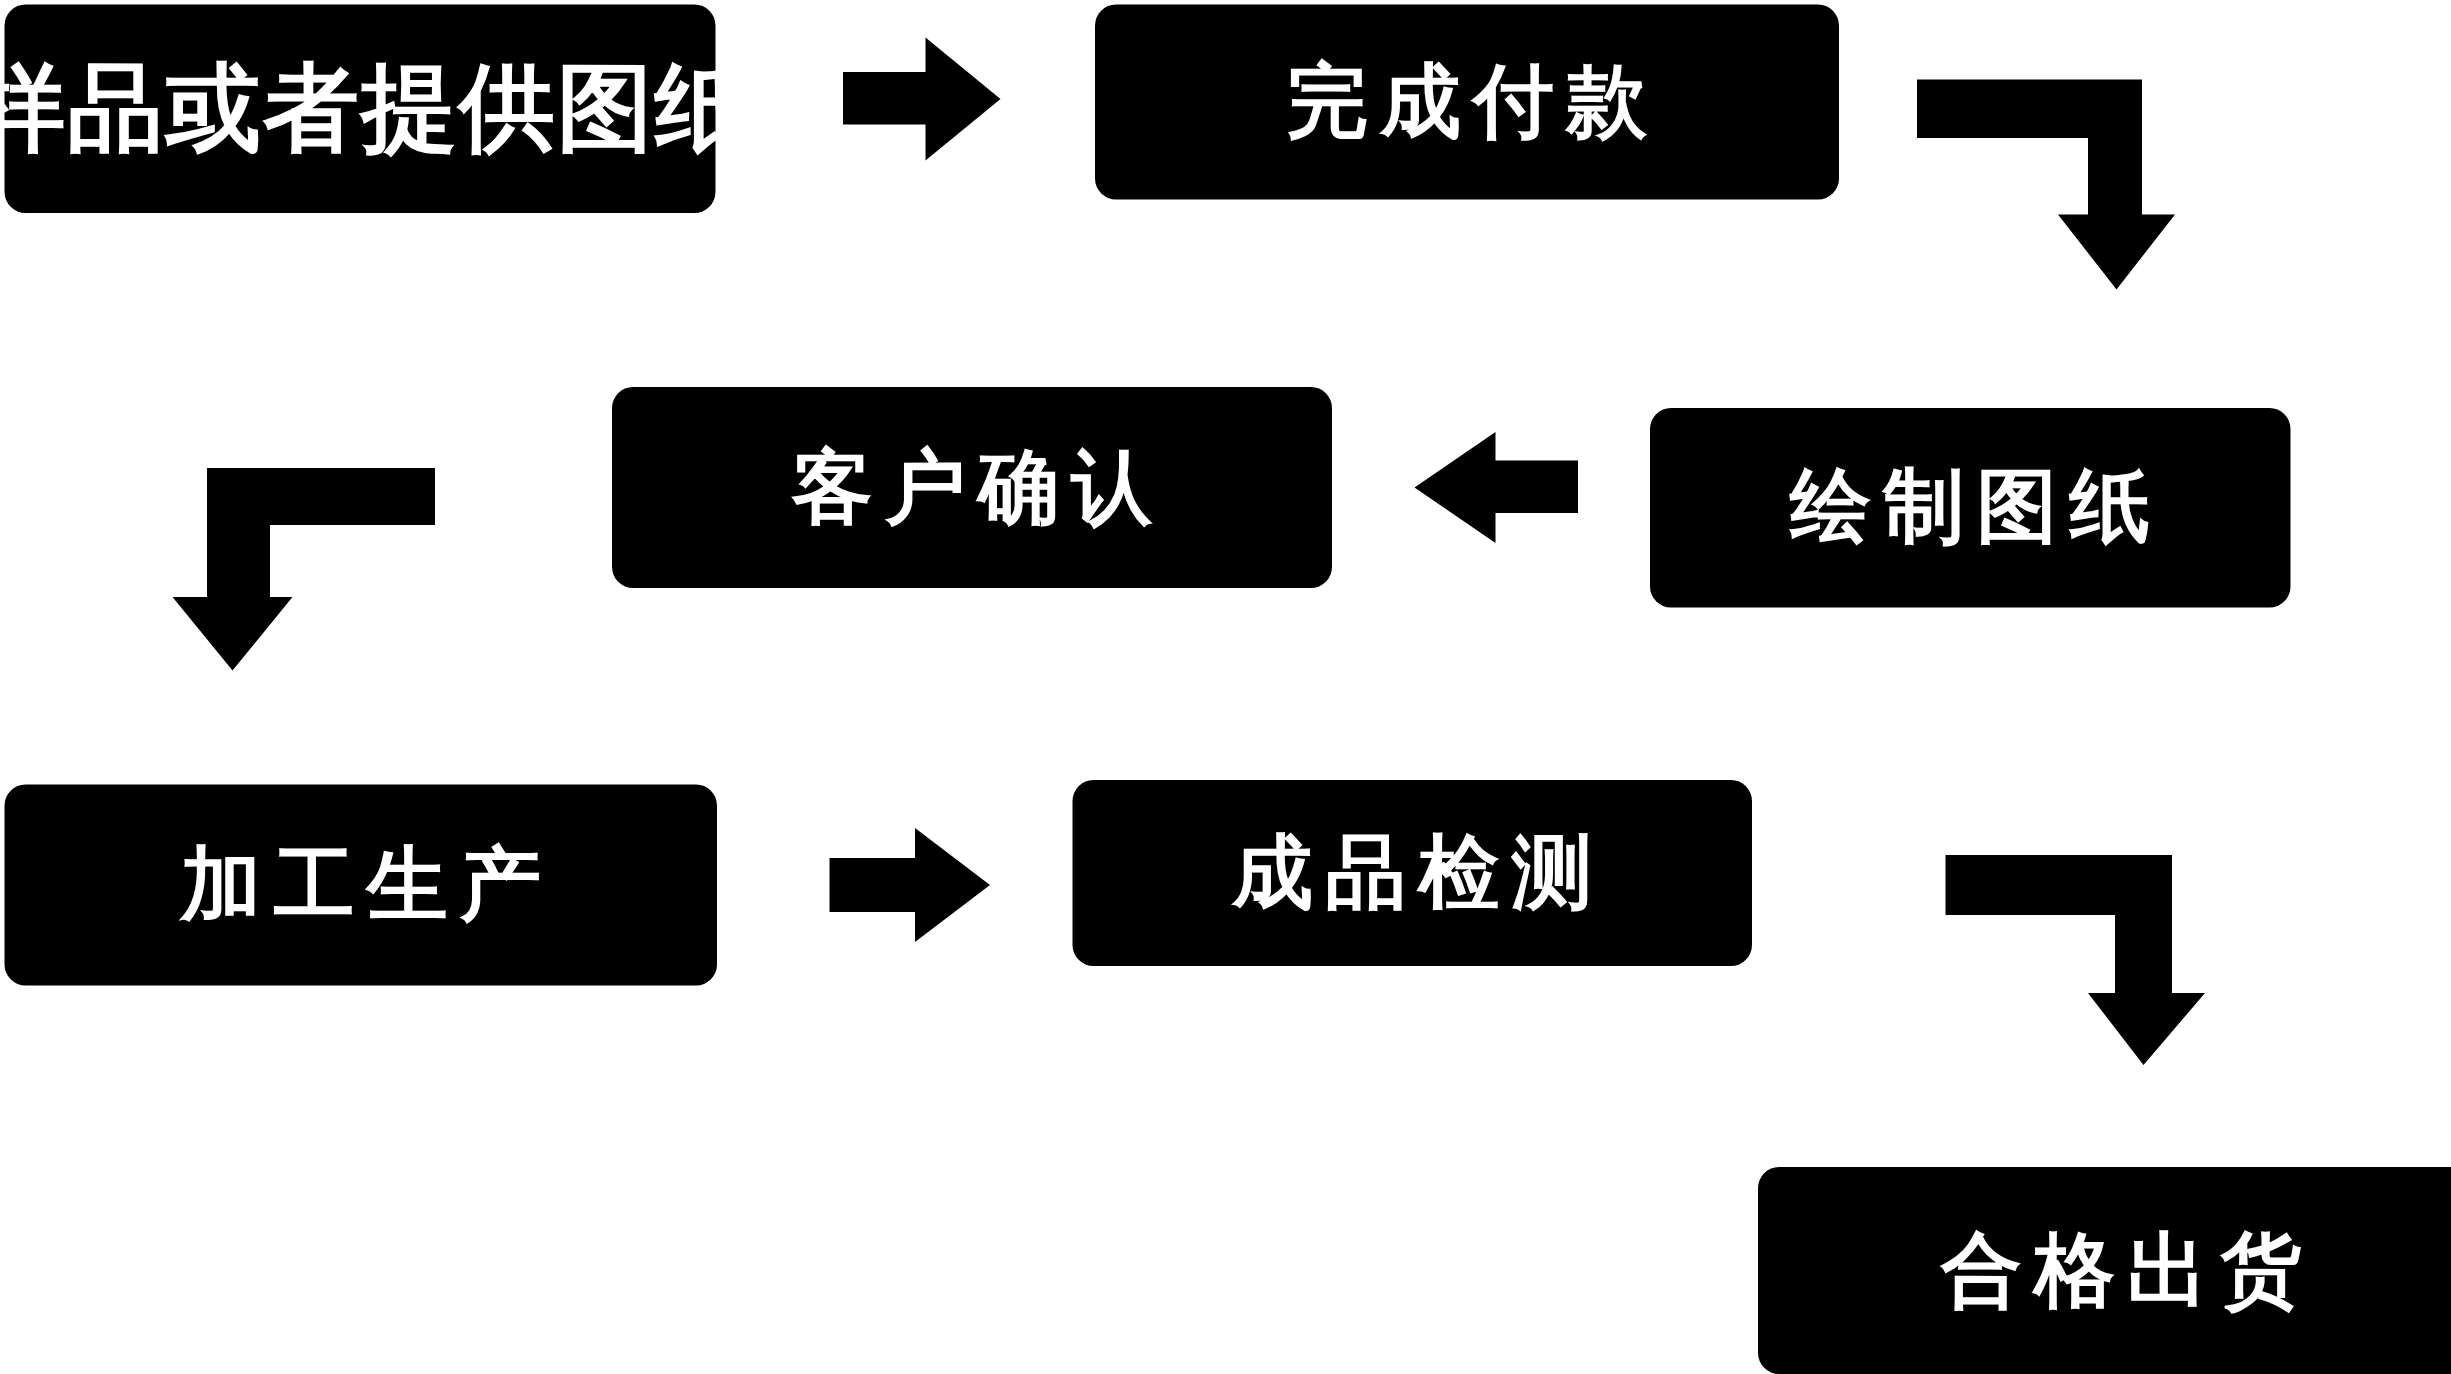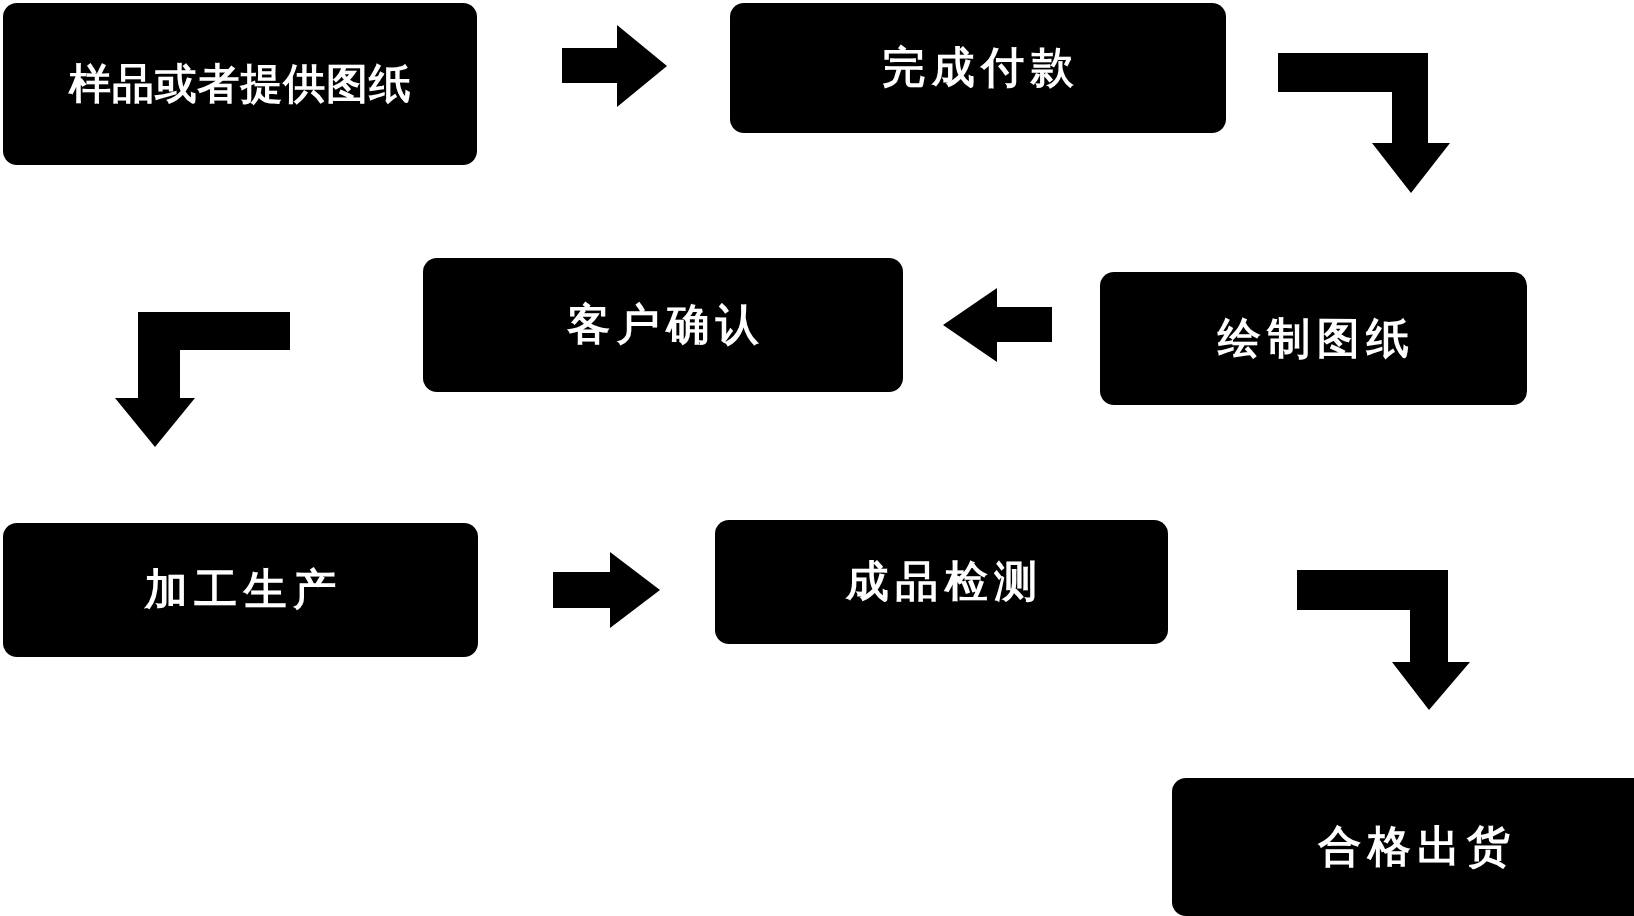--- a/index.html
+++ b/index.html
@@ -18,30 +18,30 @@
   }
   .node{
     position:absolute;
     background:var(--node-bg);
     color:var(--node-text);
     border-radius:14px;
     display:flex;
     align-items:center;
     justify-content:center;
     font-weight:bold;
-    font-size:43px;
+    font-size:54px;
     letter-spacing:0.15em;
     text-indent:0.15em;
     white-space:nowrap;
     box-sizing:border-box;
   }
-  .n1{left:3px;  top:3px;   width:474px; height:162px; font-size:42px; letter-spacing:0.02em; text-indent:0.02em;}
+  .n1{left:3px;  top:3px;   width:474px; height:139px; font-size:64px; letter-spacing:0.02em; text-indent:0.02em;}
   .n2{left:730px; top:3px;   width:496px; height:130px;}
   .n3{left:1100px;top:272px; width:427px; height:133px;}
-  .n4{left:423px; top:258px; width:480px; height:134px;}
+  .n4{left:408px; top:258px; width:480px; height:134px;}
   .n5{left:3px;  top:523px; width:475px; height:134px;}
   .n6{left:715px; top:520px; width:453px; height:124px;}
   .n7{left:1148px;top:778px; width:484px; height:138px;margin-left:24px;}
   .arrow-layer{
     position:absolute;
     left:0;top:0;
     width:1634px;height:916px;
     pointer-events:none;
   }
   .arrow-layer polygon{fill:var(--arrow);}

